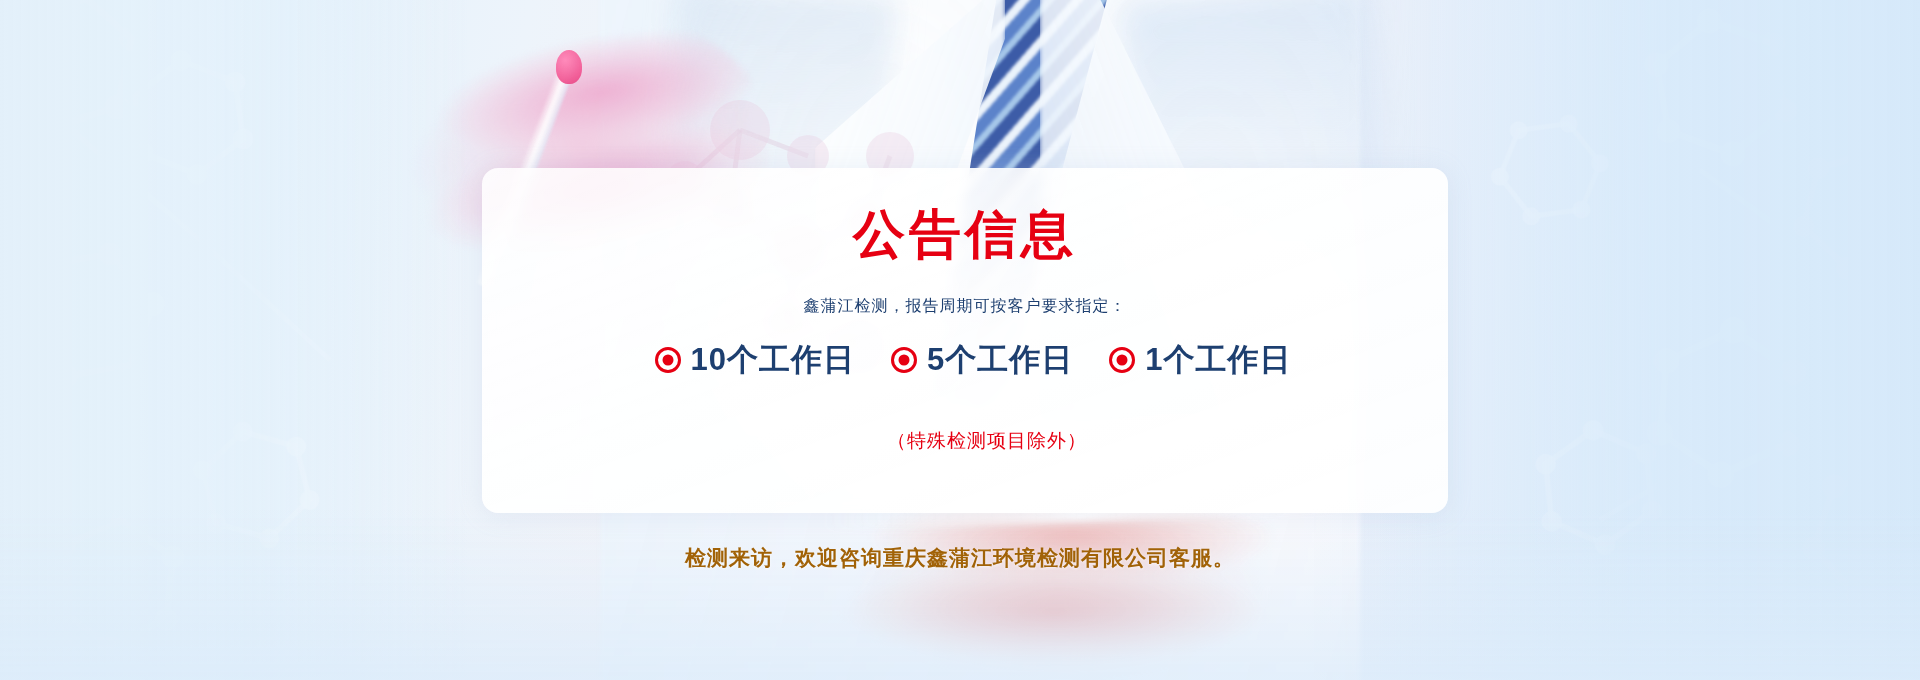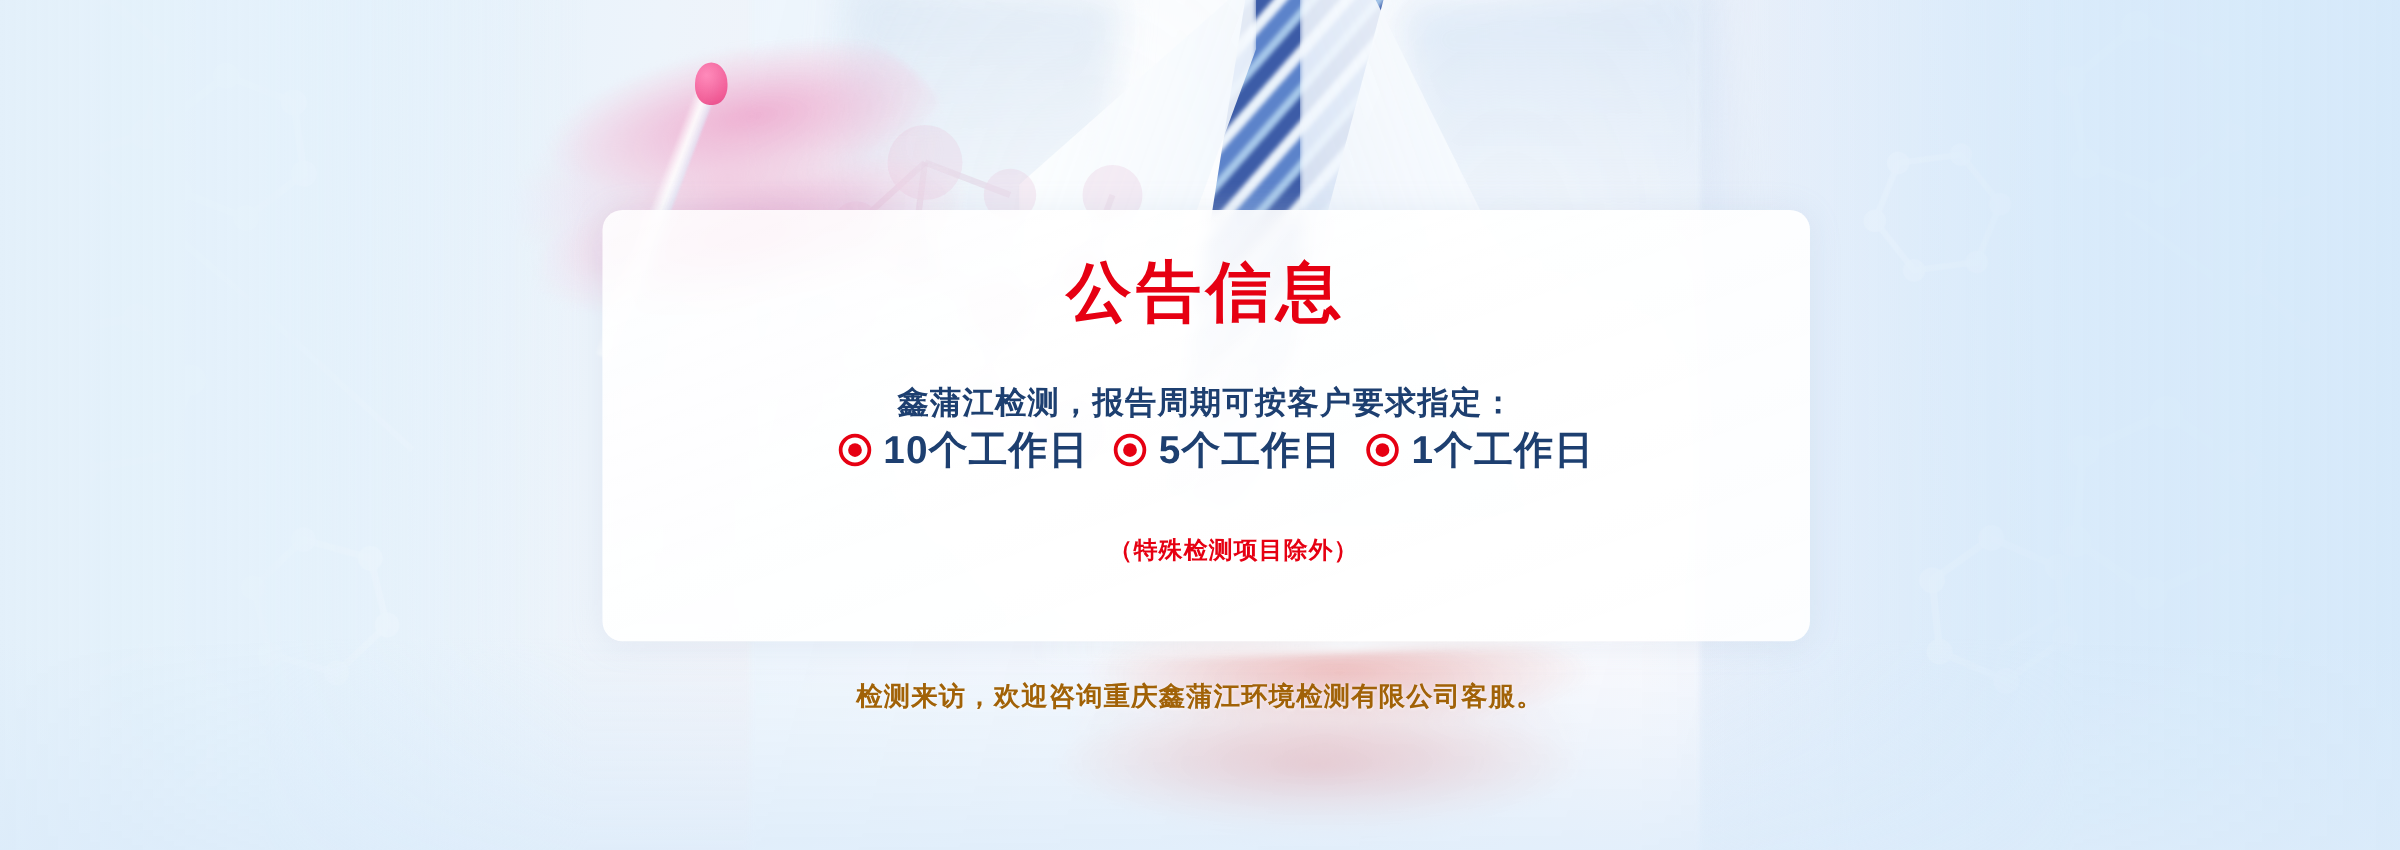--- a/index.html
+++ b/index.html
@@ -210,36 +210,35 @@
     line-height: 60px;
     font-weight: 700;
     color: #e60012;
     letter-spacing: 4px;
   }
 
   .card-subtitle {
     position: absolute;
     left: 0; right: 0;
     top: 122px;
-    font-size: 25px;
+    font-size: 16px;
     line-height: 32px;
-    font-weight: 700;
+    font-weight: 400;
     color: #1d3f70;
     letter-spacing: 1px;
-    margin-top: 16px;
   }
 
   .options {
     position: absolute;
     left: 16px; right: 0;
     top: 175px;
     display: flex;
     justify-content: center;
     align-items: center;
-    gap: 20px;
+    gap: 36px;
   }
   .option {
     display: flex;
     align-items: center;
     gap: 10px;
   }
   .bullet {
     width: 26px;
     height: 26px;
     border-radius: 50%;
@@ -266,21 +265,21 @@
     letter-spacing: 1px;
     white-space: nowrap;
   }
 
   .card-note {
     position: absolute;
     left: 0; right: 0;
     top: 260px;
     font-size: 19px;
     line-height: 26px;
-    font-weight: 700;
+    font-weight: 400;
     color: #e60012;
     letter-spacing: 1px;
     padding-left: 44px;
   }
 
   .footer-text {
     position: absolute;
     left: 0; right: 0;
     top: 543px;
     text-align: center;

